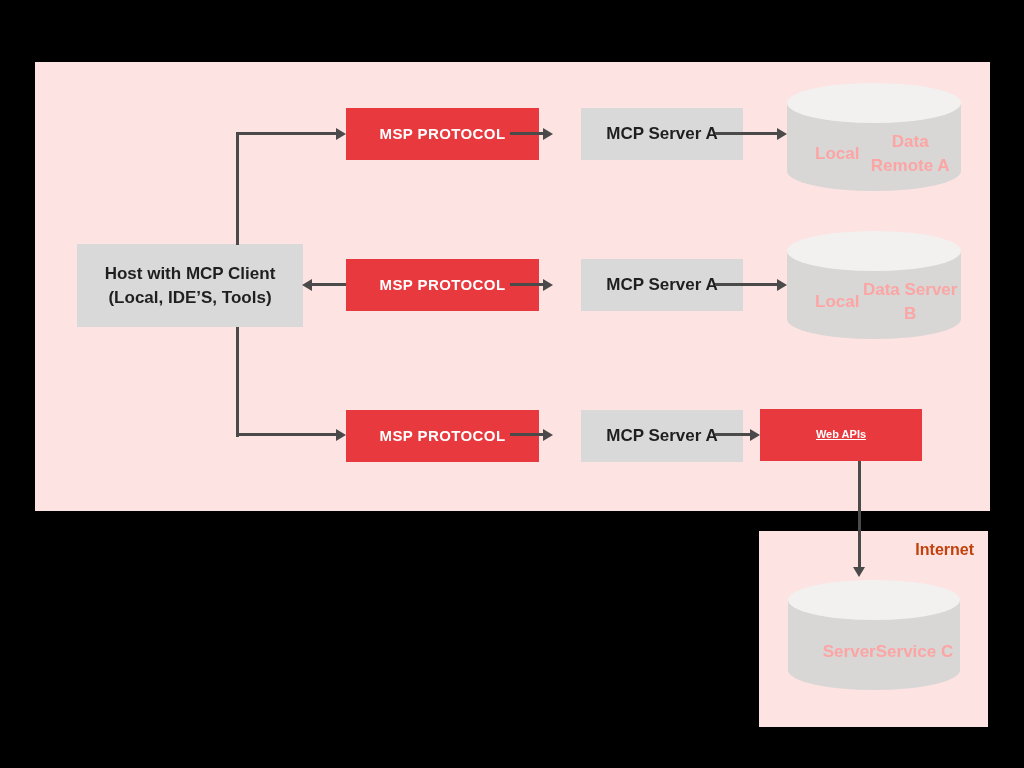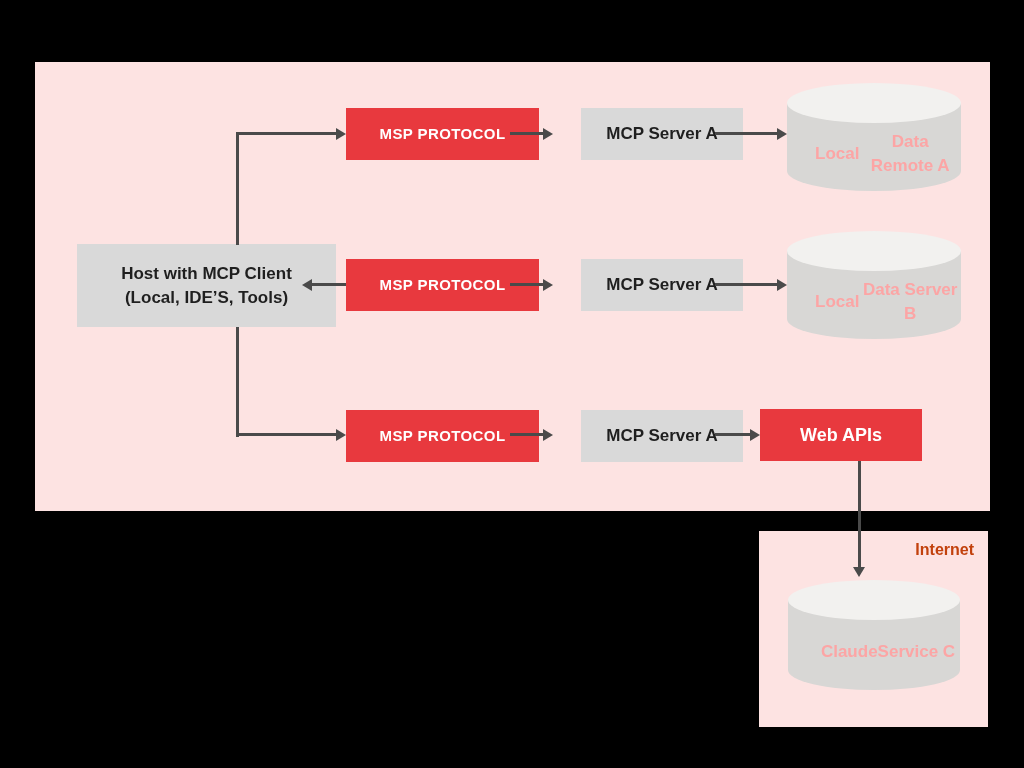--- a/index.html
+++ b/index.html
@@ -10,22 +10,22 @@
   .panel{position:absolute;background:#fde3e2;}
   #main-panel{left:35px;top:62px;width:955px;height:449px;}
   #internet-panel{left:759px;top:531px;width:229px;height:196px;}
   .node{
     position:absolute;display:flex;flex-direction:column;align-items:center;justify-content:center;
     text-align:center;font-weight:700;line-height:1.38;
   }
   .gray-box{background:#d9d9d9;color:#1f1f1f;font-size:17px;}
   .red-box{background:#e8393e;color:#ffffff;}
   .protocol{font-size:15px;letter-spacing:.4px;}
-  .webapis{font-size:18px;}
-  #host-box{left:77px;top:244px;width:259px;height:83px;font-size:17px;}
+  .webapis{font-size:11px;text-decoration:underline;}
+  #host-box{left:77px;top:244px;width:226px;height:83px;font-size:17px;}
   .srv{left:553px;width:162px;height:52px;margin-left:28px;}
   .msp{left:346px;width:193px;height:52px;}
   #msp-1,#srv-1{top:108px;} #msp-2,#srv-2{top:259px;} #msp-3,#srv-3{top:410px;}
   #web-apis{left:760px;top:409px;width:162px;height:52px;}
   
   .cylinder{position:absolute;}
   .cyl-body{position:absolute;left:0;right:0;top:20px;bottom:0;background:#d8d7d5;
     border-radius:0 0 50% 50% / 0 0 20px 20px;}
   .cyl-top{position:absolute;left:0;right:0;top:0;height:40px;background:#f2f1ef;border-radius:50%;}
   .cyl-label{position:absolute;left:0;right:0;top:40px;bottom:6px;display:flex;flex-direction:row;
@@ -93,21 +93,21 @@
     <span>MCP Server A</span>
   </div>
   <div class="node red-box webapis" id="web-apis">
     <span>Web APIs</span>
   </div>
 
   <div class="cylinder" id="cyl-c">
     <div class="cyl-body"></div>
     <div class="cyl-top"></div>
     <div class="cyl-label">
-      <span>Claude</span>
+      <span>Server</span>
       <span>Service C</span>
     </div>
   </div>
 
   <div class="line" style="left:236px;top:133px;width:3px;height:112px;"></div>
   <div class="line" style="left:236px;top:132px;width:102px;height:3px;"></div>
   <div class="arr arr-right" style="left:336px;top:128px;"></div>
 
   <div class="line" style="left:312px;top:283px;width:34px;height:3px;"></div>
   <div class="arr arr-left" style="left:302px;top:279px;"></div>

